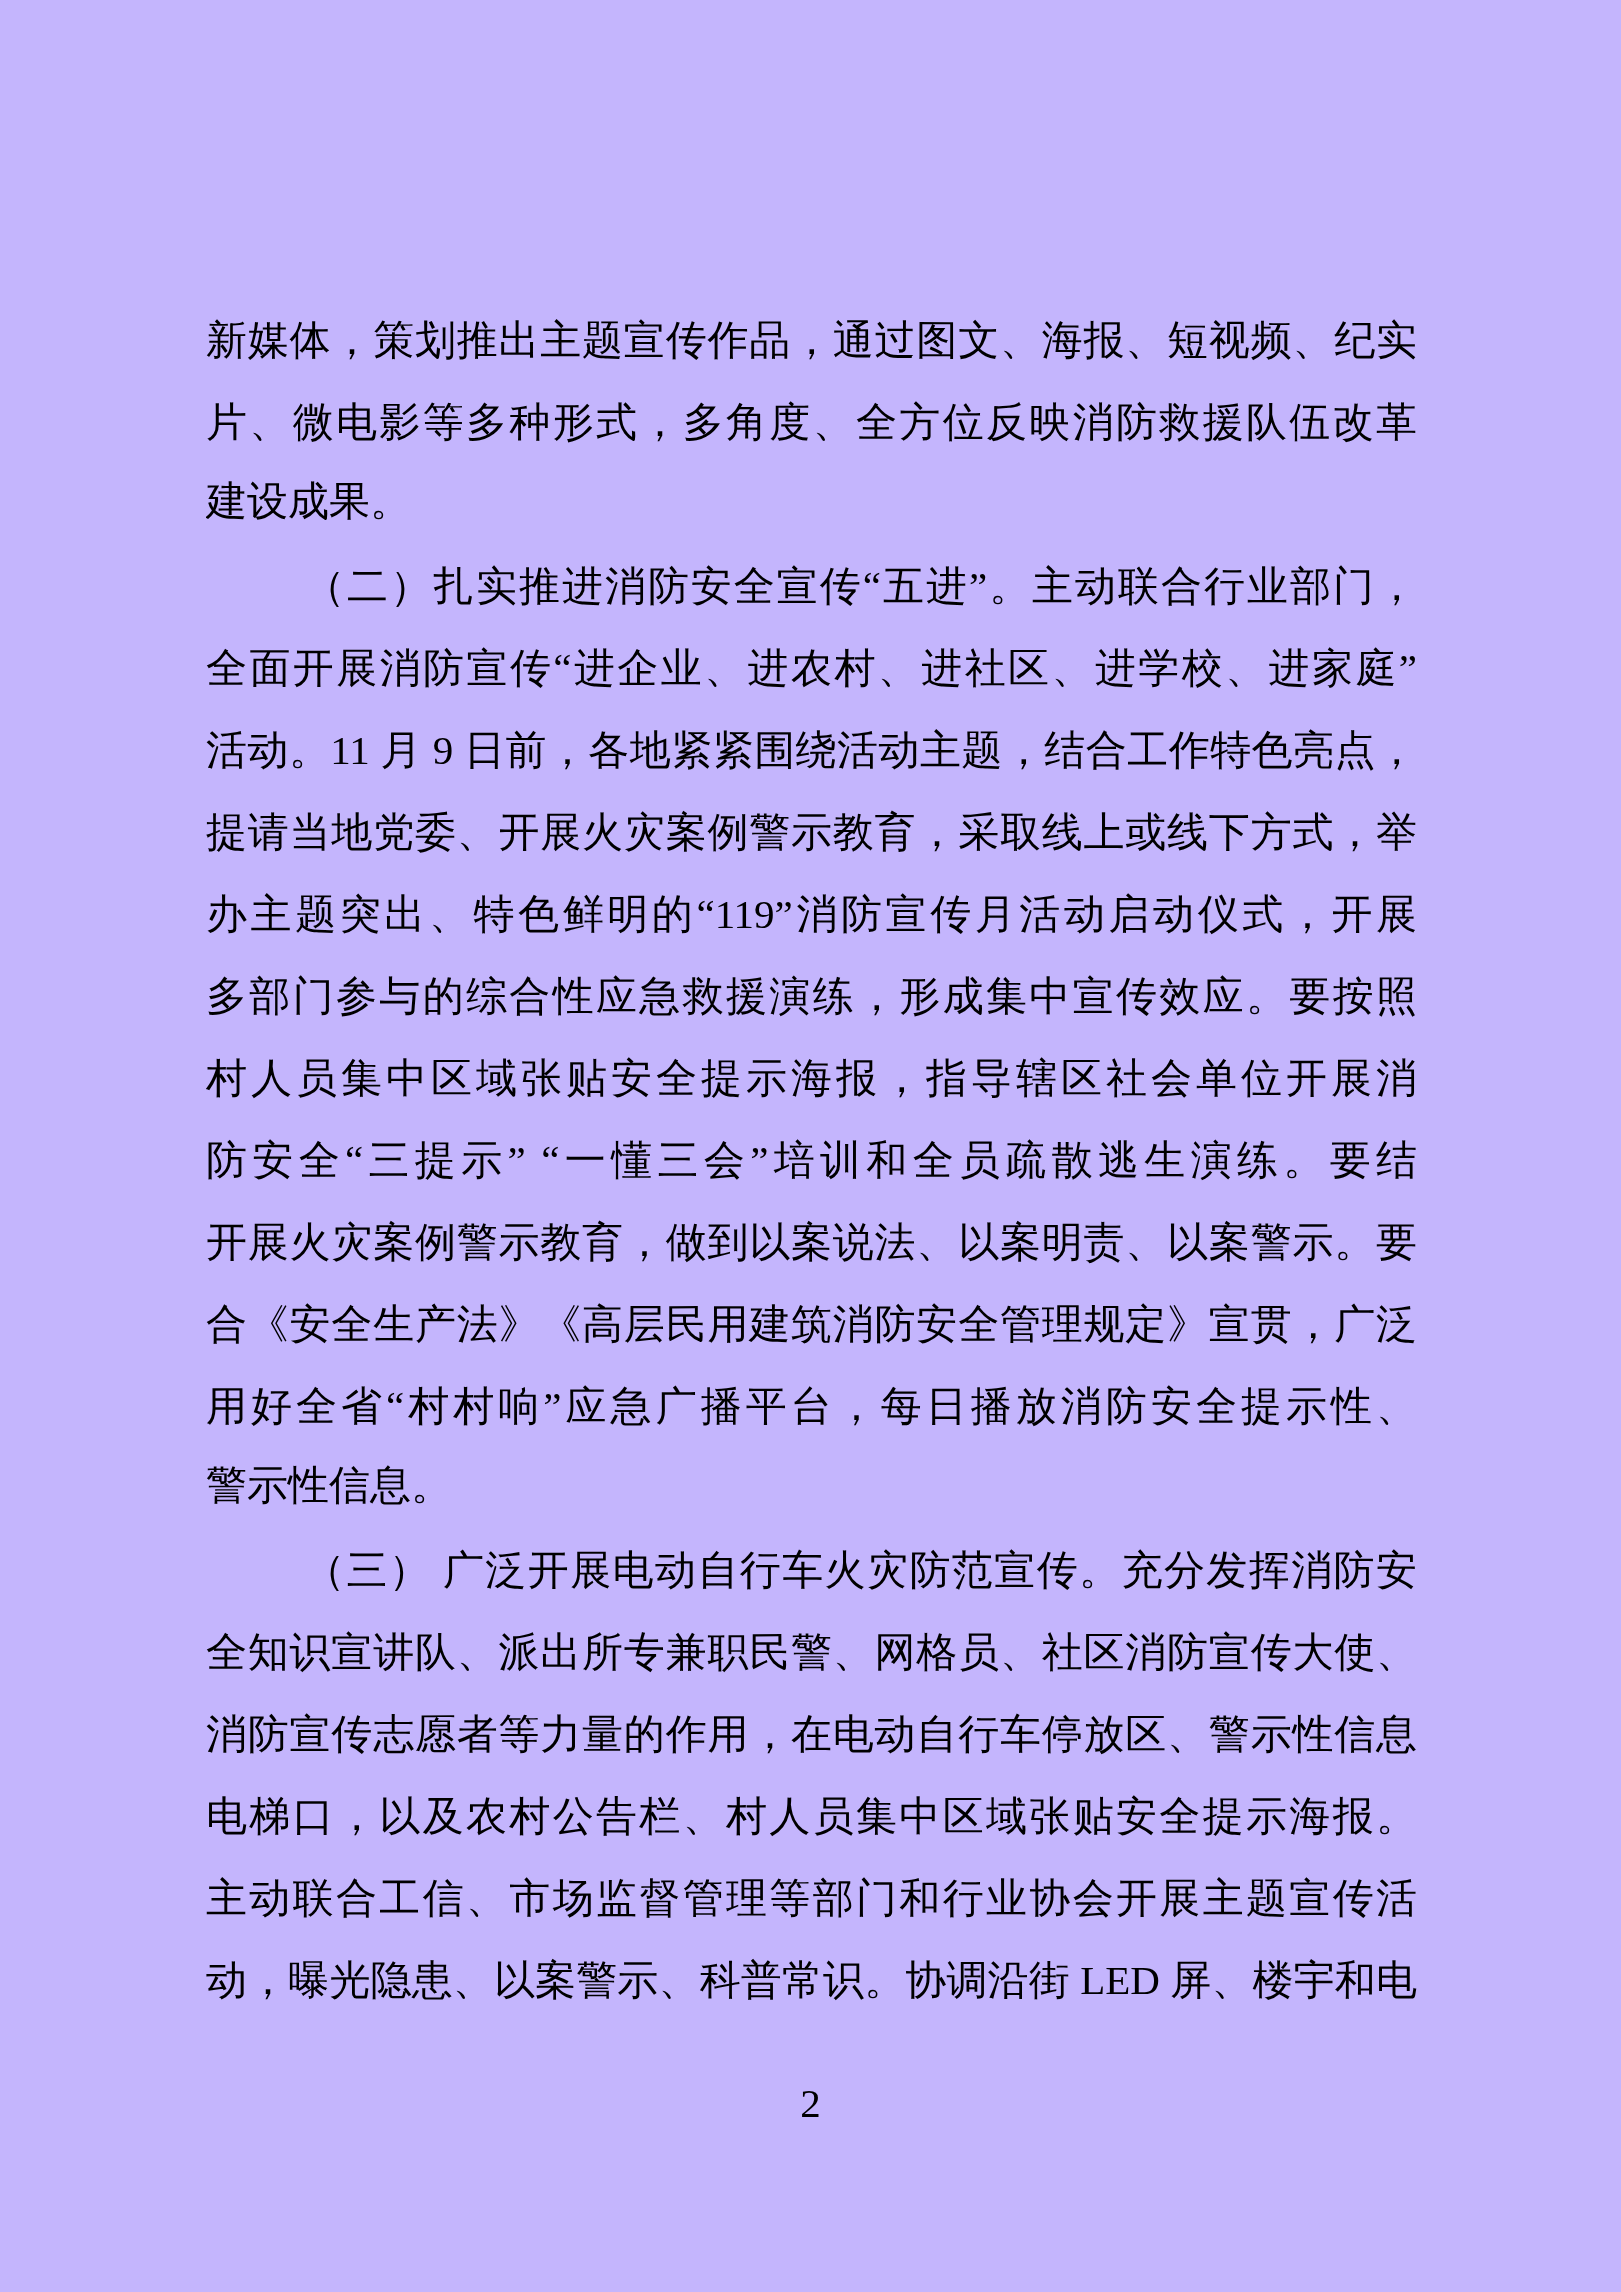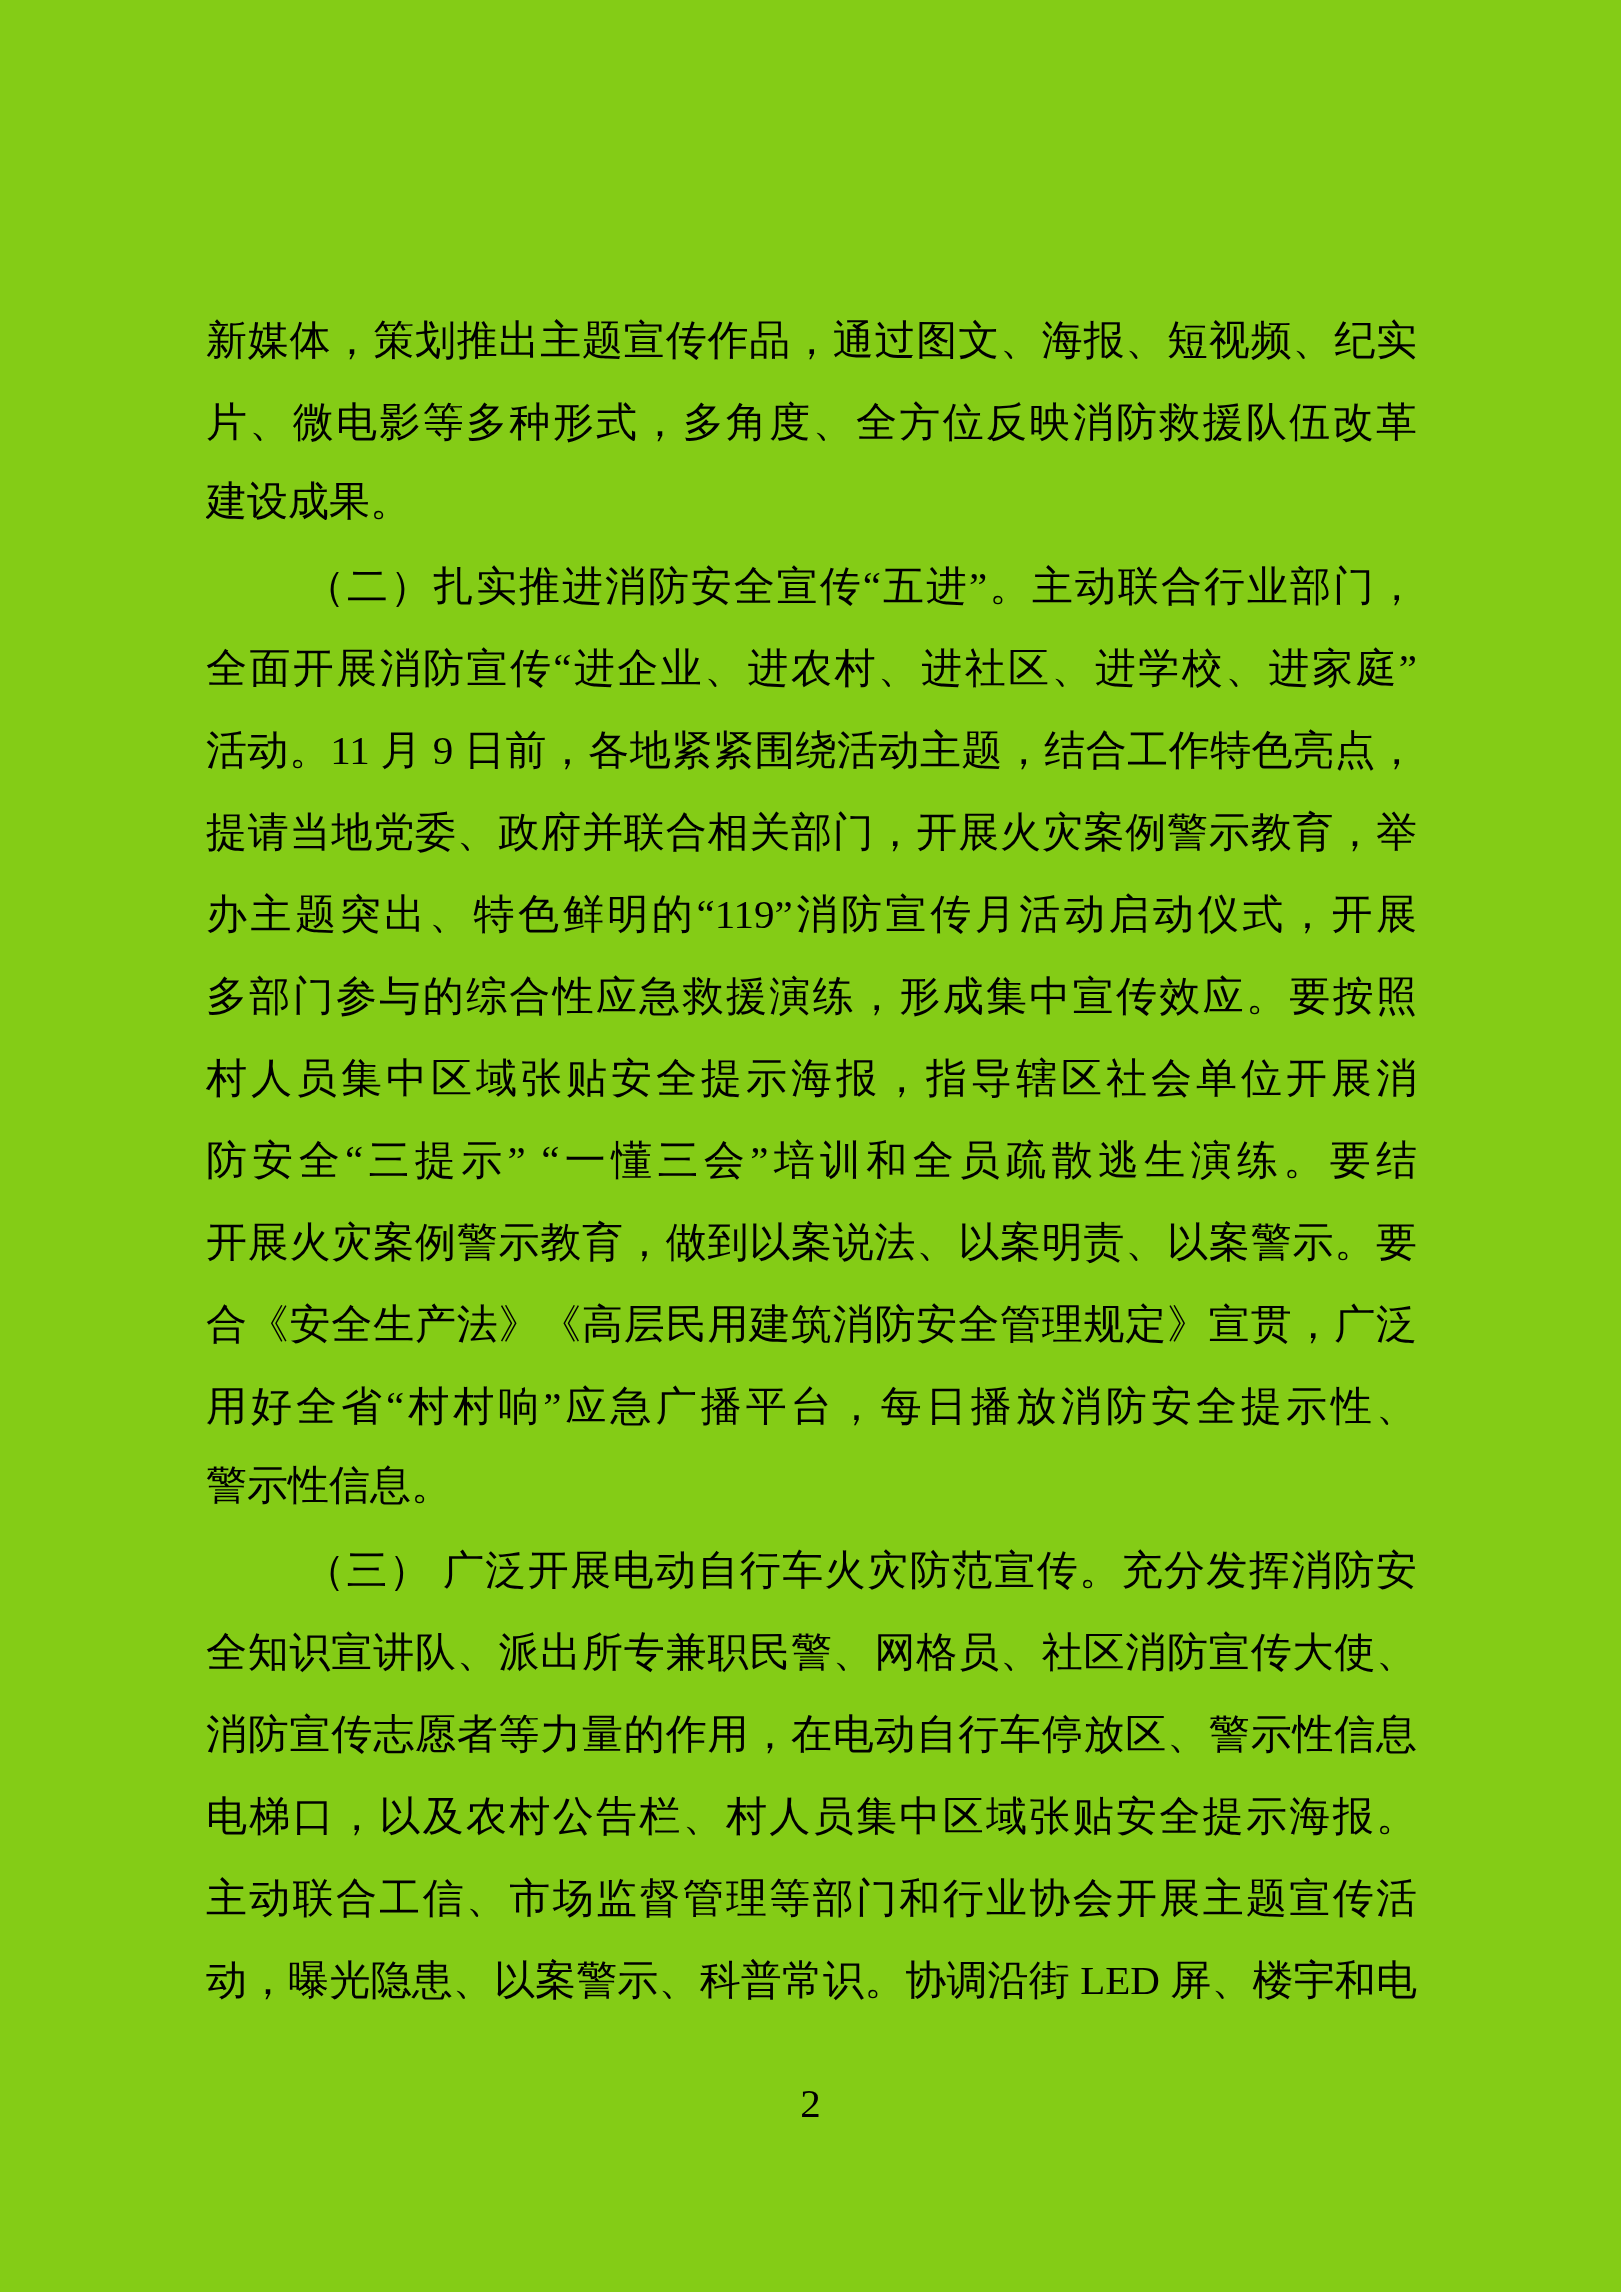--- a/index.html
+++ b/index.html
@@ -4,21 +4,21 @@
 <style>
   html, body {
     margin: 0;
     padding: 0;
     background: #ffffff;
   }
   .page {
     position: relative;
     width: 1621px;
     height: 2293px;
-    background: #84cc16;
+    background: #c4b5fd;
     overflow: hidden;
     font-family: "Liberation Serif", "DejaVu Serif", sans-serif;
     color: #000000;
   }
   .doc-body {
     position: absolute;
     left: 206px;
     top: 299px;
     width: 1211px;
   }
@@ -54,21 +54,21 @@
 <body>
 
 <div class="page">
   <div class="doc-body">
       <div class="line">新媒体，策划推出主题宣传作品，通过图文、海报、短视频、纪实</div>
       <div class="line">片、微电影等多种形式，多角度、全方位反映消防救援队伍改革</div>
       <div class="line para-end">建设成果。</div>
       <div class="line indent">（二）扎实推进消防安全宣传“五进”。主动联合行业部门，</div>
       <div class="line">全面开展消防宣传“进企业、进农村、进社区、进学校、进家庭”</div>
       <div class="line">活动。11 月 9 日前，各地紧紧围绕活动主题，结合工作特色亮点，</div>
-      <div class="line">提请当地党委、政府并联合相关部门，开展火灾案例警示教育，举</div>
+      <div class="line">提请当地党委、开展火灾案例警示教育，采取线上或线下方式，举</div>
       <div class="line">办主题突出、特色鲜明的“119”消防宣传月活动启动仪式，开展</div>
       <div class="line">多部门参与的综合性应急救援演练，形成集中宣传效应。要按照</div>
       <div class="line">村人员集中区域张贴安全提示海报，指导辖区社会单位开展消</div>
       <div class="line">防安全“三提示” “一懂三会”培训和全员疏散逃生演练。要结</div>
       <div class="line">开展火灾案例警示教育，做到以案说法、以案明责、以案警示。要</div>
       <div class="line">合《安全生产法》《高层民用建筑消防安全管理规定》宣贯，广泛</div>
       <div class="line">用好全省“村村响”应急广播平台，每日播放消防安全提示性、</div>
       <div class="line para-end">警示性信息。</div>
       <div class="line indent">（三） 广泛开展电动自行车火灾防范宣传。充分发挥消防安</div>
       <div class="line">全知识宣讲队、派出所专兼职民警、网格员、社区消防宣传大使、</div>

